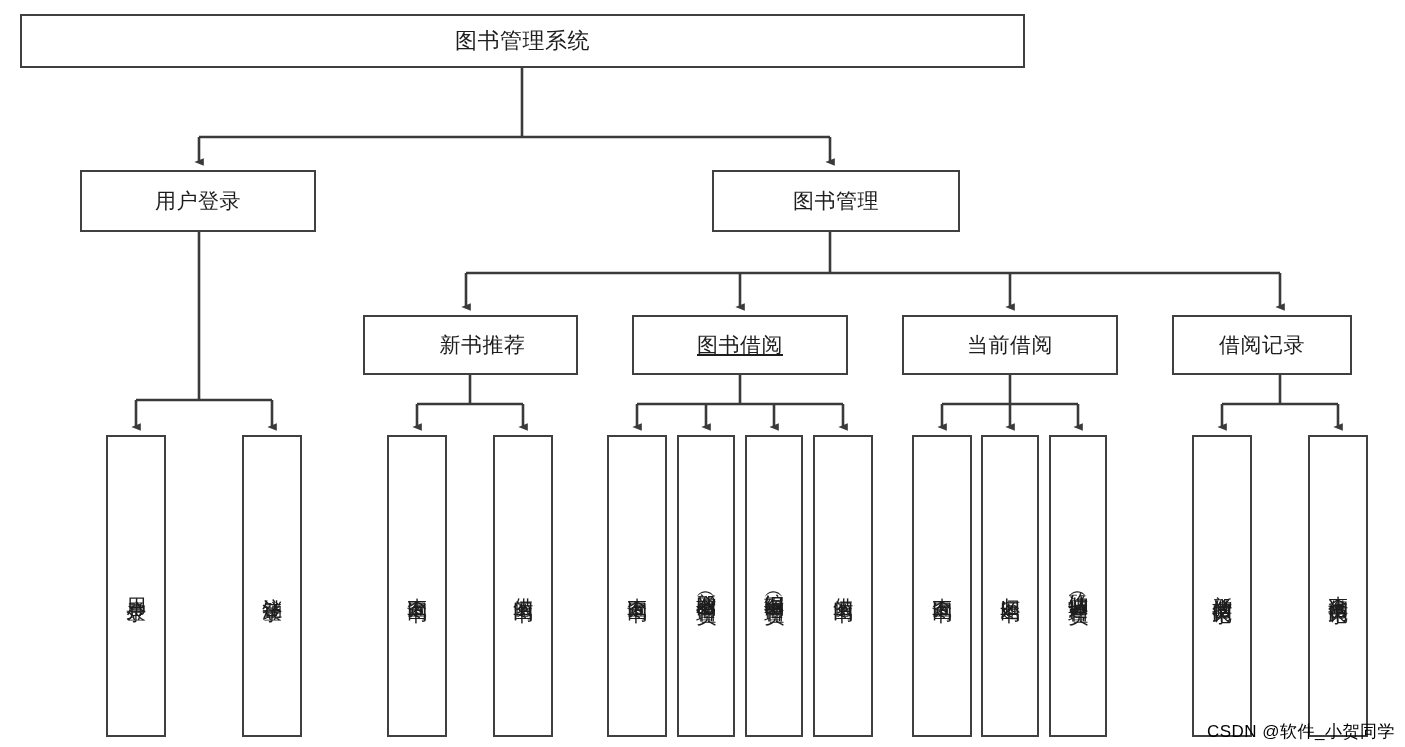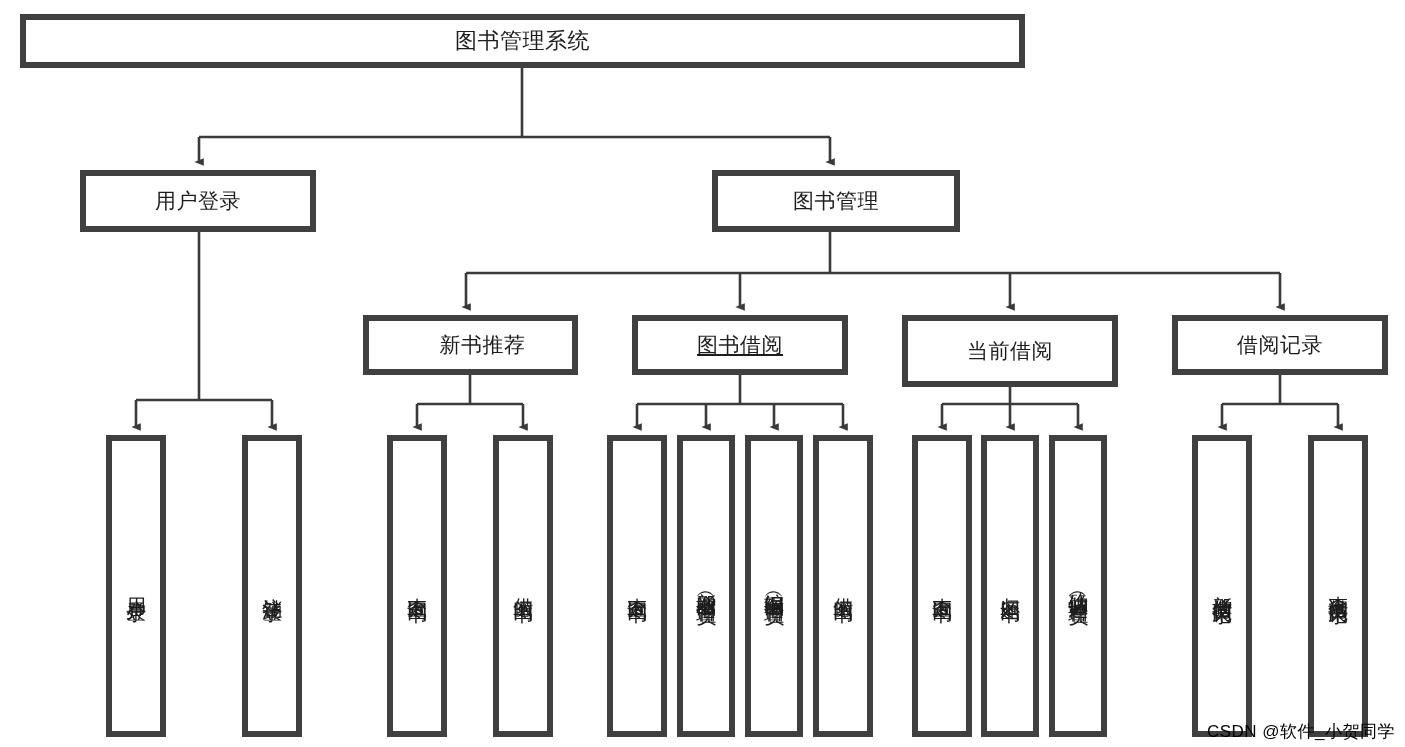--- a/index.html
+++ b/index.html
@@ -23,21 +23,21 @@
     left: 0;
     top: 0;
     width: 1405px;
     height: 747px;
     pointer-events: none;
   }
   .node {
     position: absolute;
     box-sizing: border-box;
     background: #ffffff;
-    border: 6px solid #404040;
+    border: 2px solid #404040;
     display: flex;
     align-items: center;
     justify-content: center;
     color: #1d1d1d;
     text-align: center;
     line-height: 1.18;
   }
   .node.h {
     
     font-size: 21px;
@@ -144,25 +144,25 @@
   </div>
 
   <div class="node h" style="left:363px; top:315px; width:215px; height:60px;padding-left:24px;">
     <span class="label">新书推荐</span>
   </div>
 
   <div class="node h" style="left:632px; top:315px; width:216px; height:60px;text-decoration:underline;">
     <span class="label">图书借阅</span>
   </div>
 
-  <div class="node h" style="left:902px; top:315px; width:216px; height:72px;">
+  <div class="node h" style="left:902px; top:315px; width:216px; height:60px;">
     <span class="label">当前借阅</span>
   </div>
 
-  <div class="node h" style="left:1172px; top:315px; width:216px; height:60px;">
+  <div class="node h" style="left:1172px; top:315px; width:180px; height:60px;">
     <span class="label">借阅记录</span>
   </div>
 
   <div class="node v" style="left:106px; top:435px; width:60px; height:302px;">
     <span class="label">用户登录</span>
   </div>
 
   <div class="node v" style="left:242px; top:435px; width:60px; height:302px;">
     <span class="label">注销登录</span>
   </div>

